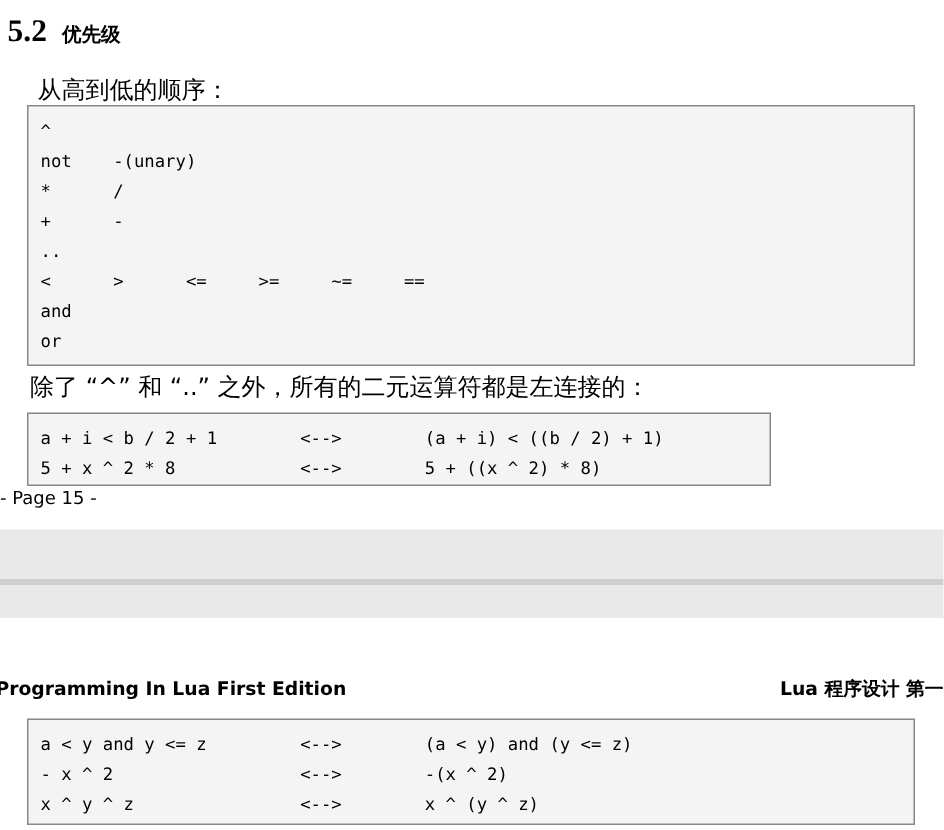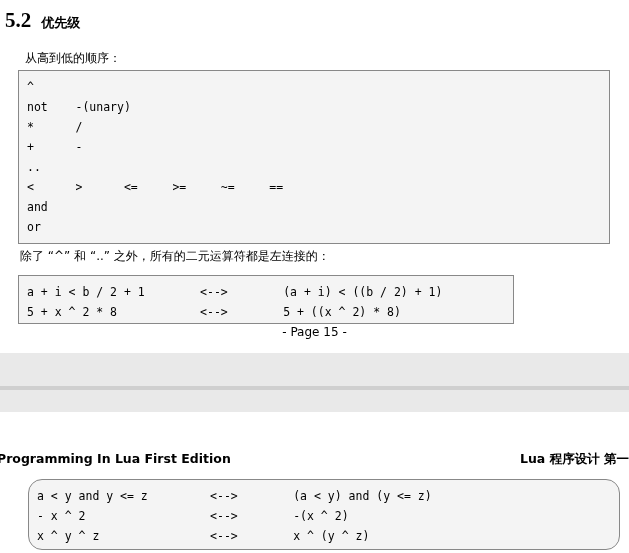--- a/index.html
+++ b/index.html
@@ -39,21 +39,21 @@
   .sec-heading .title {
     margin-left: 10px;
     font-family: "DejaVu Sans", sans-serif;
     font-weight: bold;
     font-size: 13px;
   }
   
   .para {
     position: absolute;
     font-family: "DejaVu Sans", sans-serif;
-    font-size: 12px;
+    font-size: 16px;
     color: #000;
     white-space: nowrap;
   }
   .para-1 { left: 25px; top: 50px; }
   .para-2 { left: 20px; top: 248px; }
 
   
   .codebox {
     position: absolute;
     background: #f4f4f4;
@@ -77,32 +77,30 @@
     width: 592px;
     height: 174px;
   }
   #code-assoc {
     left: 18px;
     top: 275px;
     width: 496px;
     height: 49px;
   }
   #code-assoc2 {
-    left: 28px;
+    left: 18px;
     top: 479px;
     width: 592px;
     height: 71px;
-    border-radius: 14px;
   }
 
   
   .page-number {
     position: absolute;
     width: 629px;
-    text-align: center;
     top: 325px;
     font-family: "DejaVu Sans", sans-serif;
     font-size: 12px;
   }
 
   
   .gap-band {
     position: absolute;
     left: 0;
     width: 629px;

